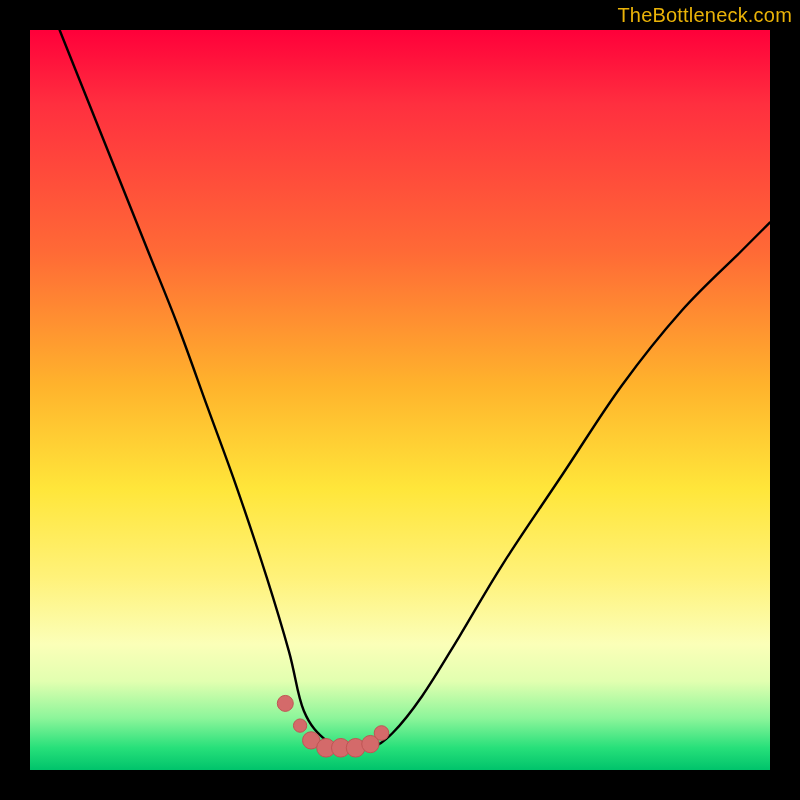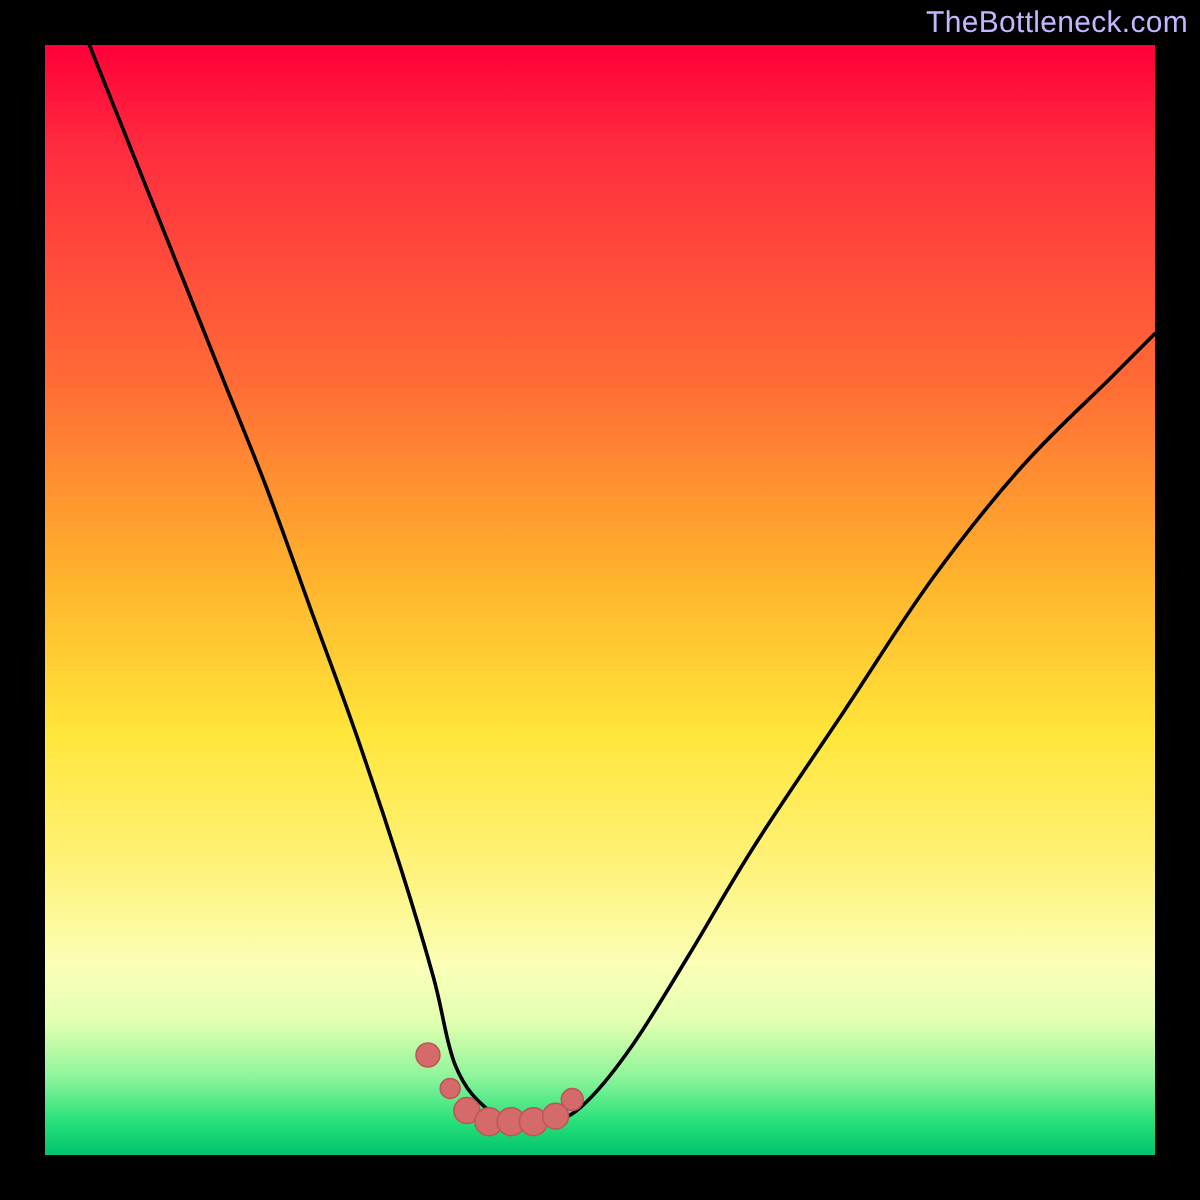--- a/index.html
+++ b/index.html
@@ -39,21 +39,21 @@
       #e2ffb0 88%,
       #8cf59a 93%,
       #27e07a 97%,
       #00c36b 100%
     );
   }
   .watermark {
     position: absolute;
     top: 4px;
     right: 8px;
-    color: #c4b5fd;
+    color: #eab308;
     font-size: 20px;
     letter-spacing: 0.2px;
     user-select: none;
   }
   svg.curves {
     position: absolute;
     left: 0;
     top: 0;
     width: 740px;
     height: 740px;

